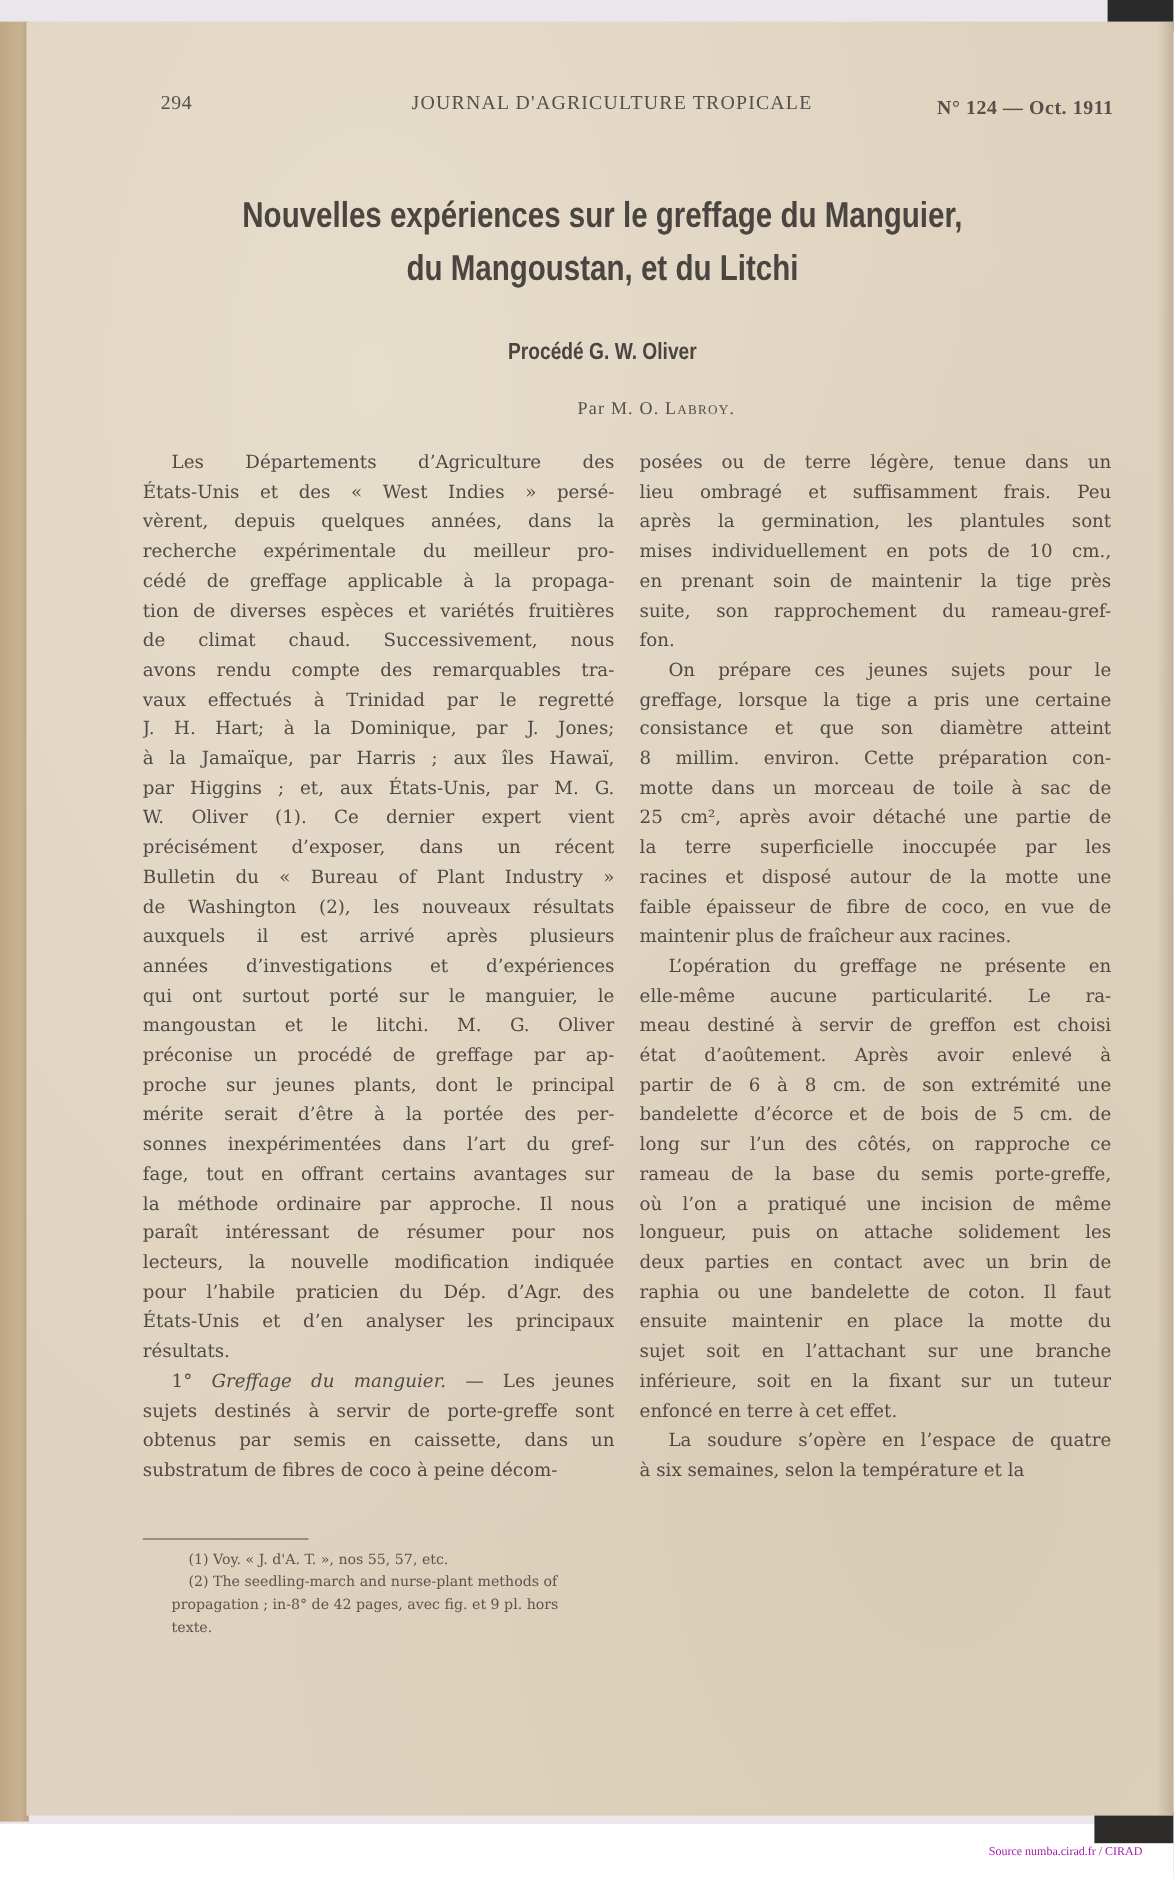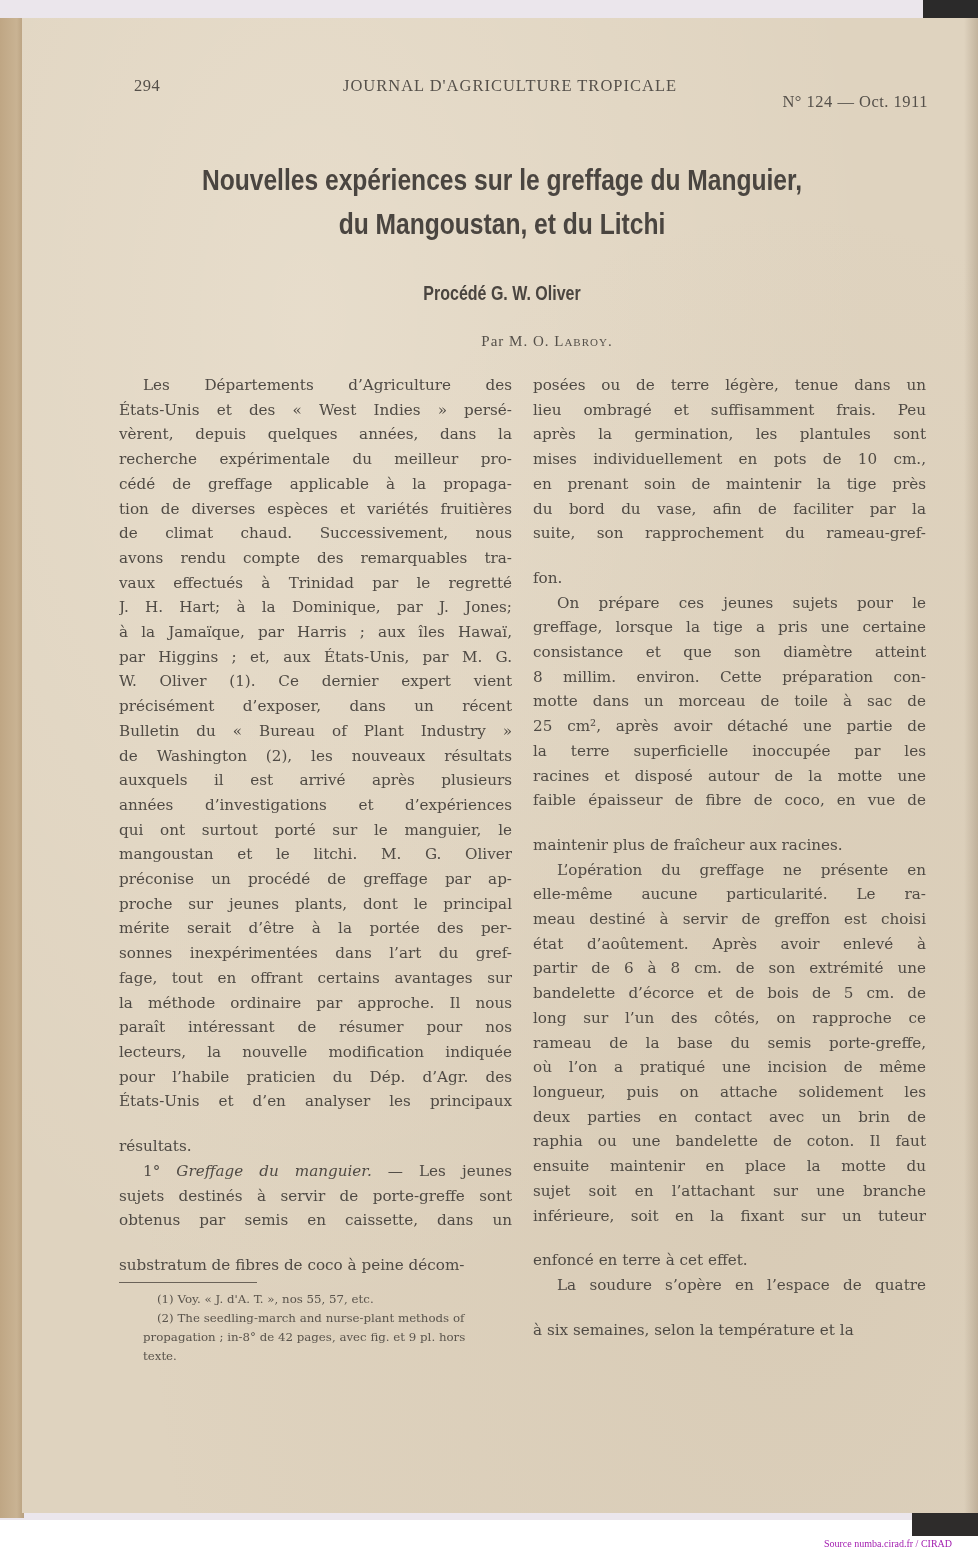--- a/index.html
+++ b/index.html
@@ -36,21 +36,21 @@
     position: absolute; right: 0; top: 0; width: 14px; height: 100%;
     background: linear-gradient(to right, rgba(0,0,0,0), rgba(140,120,95,0.35));
   }
   .running-head {
     position: absolute; left: 96px; top: 58px; width: 810px; height: 24px;
     font-family: "Liberation Serif", serif; font-size: 16.5px; letter-spacing: 0.5px;
     color: #55504a;
   }
   .rh-page { position: absolute; left: 16px; top: 0; }
   .rh-title { position: absolute; left: 225px; top: 0; letter-spacing: 1px; }
-  .rh-issue { position: absolute; right: 0; top: 16px; }
+  .rh-issue { position: absolute; right: 0; top: 4px; font-weight: bold; }
   .title {
     position: absolute; left: 60px; top: 140px; width: 840px; text-align: center;
     font-family: "Liberation Sans", sans-serif; font-weight: bold;
     font-size: 30px; line-height: 44px; color: #4a4540;
     transform: scaleX(0.82); transform-origin: center top;
   }
   .subtitle {
     position: absolute; left: 60px; top: 264px; width: 840px; text-align: center;
     font-family: "Liberation Sans", sans-serif; font-weight: bold;
     font-size: 19.5px; color: #4a4540;
@@ -63,21 +63,21 @@
   }
   .byline .sc { font-variant: small-caps; }
   .column {
     position: absolute; top: 355px; width: 393px;
     font-family: "DejaVu Serif", serif; font-size: 15.2px; line-height: 24.7px;
     color: #4f4a44; text-align: justify;
   }
   .col-left { left: 97px; }
   .col-right { left: 511px; }
   .column .ln { display: block; text-align: justify; text-align-last: justify; white-space: nowrap; overflow: hidden; }
-  .column .ln.last { text-align-last: left; margin-top: 20px; }
+  .column .ln.last { text-align-last: left; }
   .column .ln.ind { padding-left: 24px; }
   .sc { font-variant: small-caps; }
   .it { font-style: italic; }
   .fn-rule {
     position: absolute; left: 97px; top: 1264px; width: 138px; height: 1px;
     border-top: 1.5px solid #6a6258;
   }
   .footnotes {
     position: absolute; left: 97px; top: 1272px; width: 393px;
     font-family: "DejaVu Serif", serif; font-size: 11.8px; line-height: 19px; color: #5a544c;
@@ -154,21 +154,20 @@
       <span class="ln">sujets destinés à servir de porte-greffe sont</span>
       <span class="ln">obtenus par semis en caissette, dans un</span>
       <span class="ln last">substratum de fibres de coco à peine décom-</span>
     </div>
   <div class="column col-right" id="right-col">
       <span class="ln">posées ou de terre légère, tenue dans un</span>
       <span class="ln">lieu ombragé et suffisamment frais. Peu</span>
       <span class="ln">après la germination, les plantules sont</span>
       <span class="ln">mises individuellement en pots de 10 cm.,</span>
       <span class="ln">en prenant soin de maintenir la tige près</span>
-      <span class="ln">du bord du vase, afin de faciliter par la</span>
       <span class="ln">suite, son rapprochement du rameau-gref-</span>
       <span class="ln last">fon.</span>
       <span class="ln ind">On prépare ces jeunes sujets pour le</span>
       <span class="ln">greffage, lorsque la tige a pris une certaine</span>
       <span class="ln">consistance et que son diamètre atteint</span>
       <span class="ln">8 millim. environ. Cette préparation con-</span>
       <span class="ln">motte dans un morceau de toile à sac de</span>
       <span class="ln">25 cm², après avoir détaché une partie de</span>
       <span class="ln">la terre superficielle inoccupée par les</span>
       <span class="ln">racines et disposé autour de la motte une</span>

